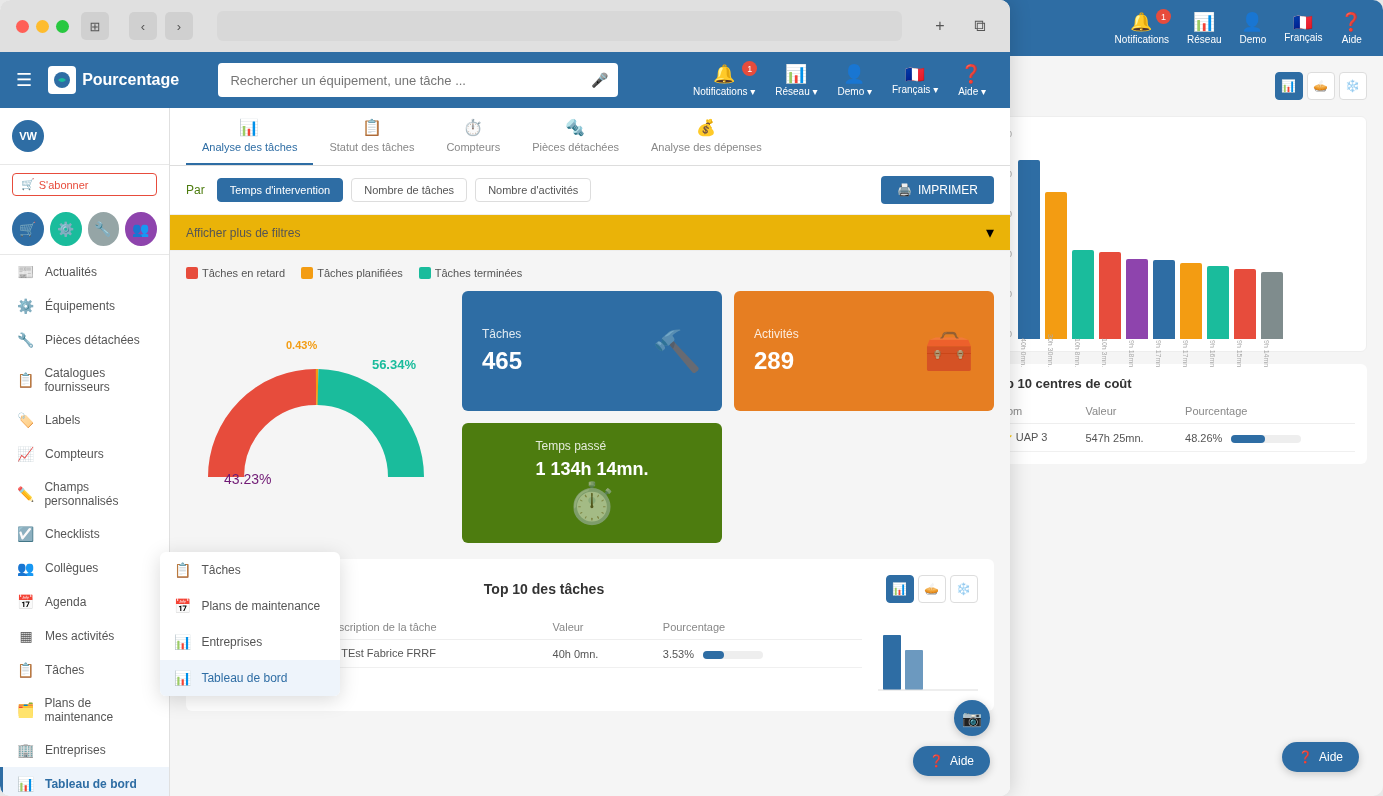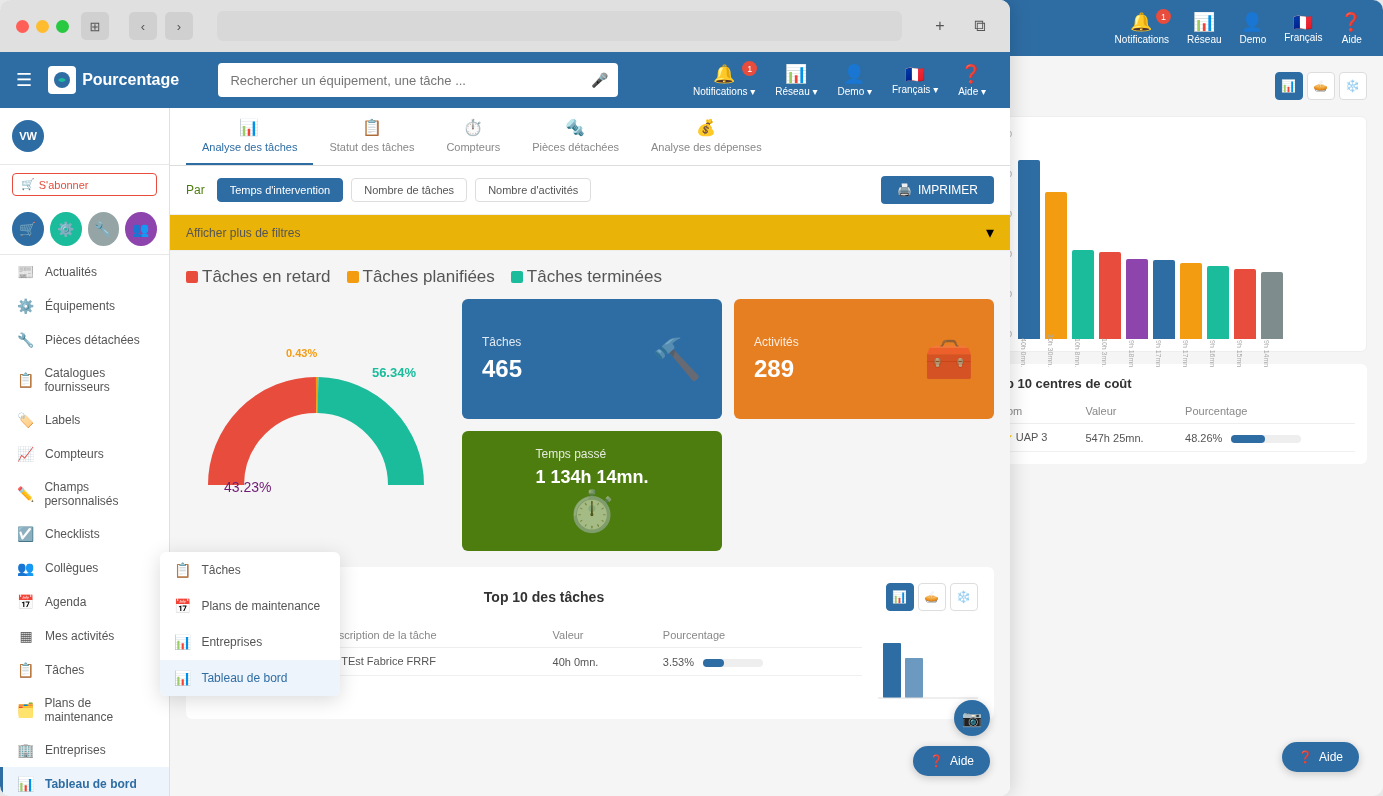--- a/index.html
+++ b/index.html
@@ -219,21 +219,21 @@
       align-items: center;
       justify-content: space-between;
       flex-shrink: 0;
     }
     .filter-btn { font-size: 12px; color: #555; cursor: pointer; }
 
     
     .dashboard-content { flex: 1; overflow-y: auto; padding: 16px; }
 
     
-    .chart-legend { display: flex; gap: 16px; margin-bottom: 12px; font-size: 17px; color: #555; }
+    .chart-legend { display: flex; gap: 16px; margin-bottom: 12px; font-size: 11px; color: #555; }
     .legend-item { display: flex; align-items: center; gap: 4px; }
     .legend-dot { width: 12px; height: 12px; border-radius: 2px; }
     .legend-dot.red { background: #e74c3c; }
     .legend-dot.orange { background: #f39c12; }
     .legend-dot.green { background: #1abc9c; }
 
     
     .dashboard-main { display: flex; gap: 16px; }
 
     

